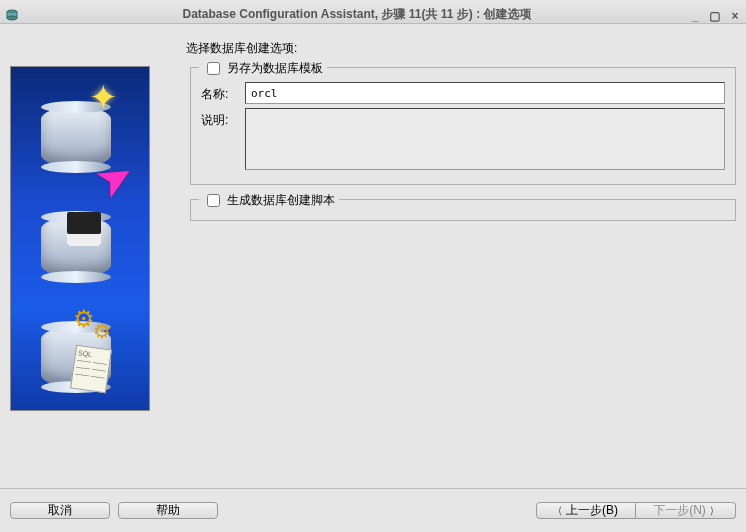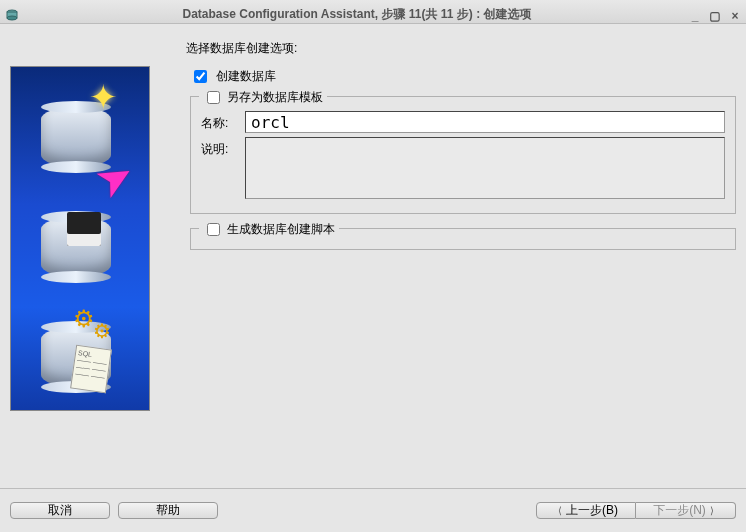--- a/index.html
+++ b/index.html
@@ -115,21 +115,21 @@
     gap: 4px;
   }
   .field-row { display:flex; align-items:flex-start; gap:4px; margin:4px 0; }
   .field-label { width: 40px; padding-top: 4px; }
   .text-input {
     flex: 1;
     border: 1px inset #999;
     background: #fff;
     padding: 3px 5px;
     font-family: monospace;
-    font-size: 16px;
+    font-size: 11px;
     height: 22px;
   }
   .textarea {
     flex: 1;
     border: 1px inset #999;
     background: #eaeaea;
     height: 62px;
     font-family: monospace;
     font-size:12px;
     padding:3px 5px;
@@ -200,24 +200,20 @@
       <div class="cyl" style="top:260px; left:30px;"></div>
       <span class="gear" style="top:238px; left:62px;">⚙</span>
       <span class="gear" style="top:252px; left:82px; font-size:20px;">⚙</span>
       <div class="script-paper">SQL<br>—— ——<br>—— ——<br>—— ——</div>
     </div>
   </div>
 
   <div class="main">
     <div class="main-title">选择数据库创建选项:</div>
 
-    <div class="row">
-      <input type="checkbox" checked="" style="">
-      <span>创建数据库</span>
-    </div>
 
     <fieldset>
       <div class="legend">
         <input type="checkbox" style="">
         <span>另存为数据库模板</span>
       </div>
       <div class="field-row">
         <div class="field-label">名称:</div>
         <input class="text-input" value="orcl" style="">
       </div>

